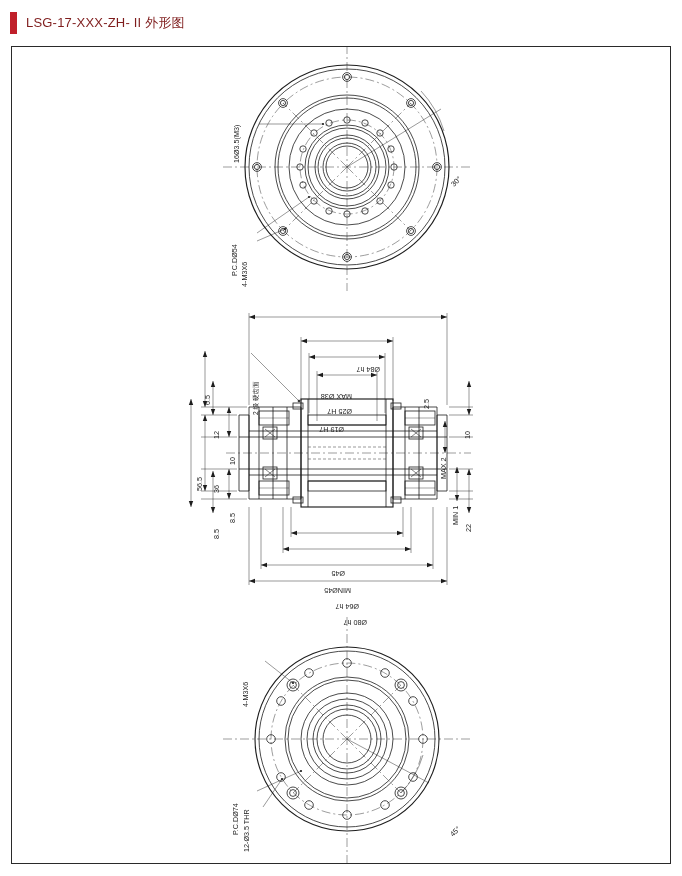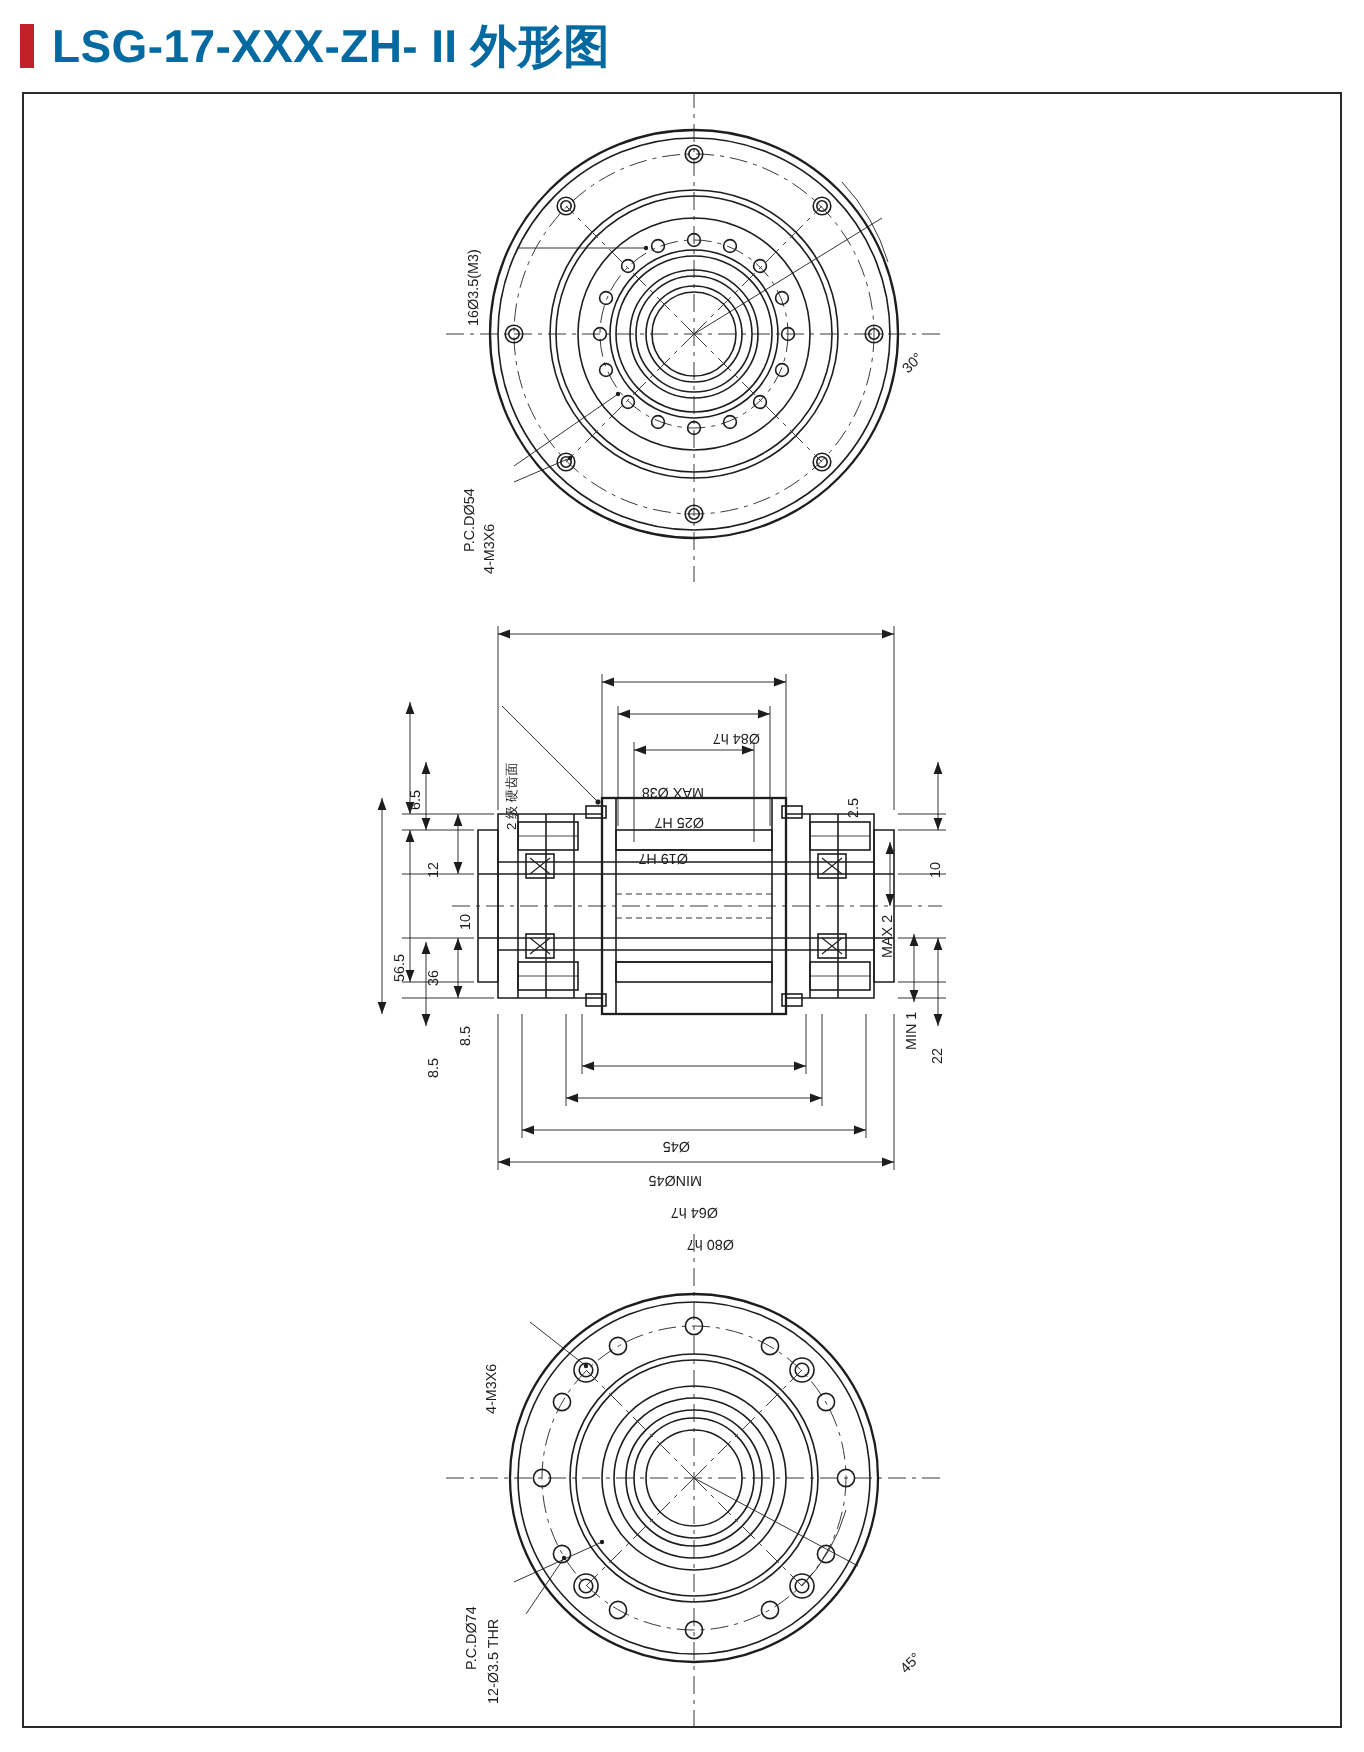--- a/index.html
+++ b/index.html
@@ -28,24 +28,24 @@
   }
   .header-bar {
     width: 7px;
     height: 22px;
     background: #c0202a;
     margin-left: 10px;
     margin-right: 9px;
     flex: 0 0 auto;
   }
   .header-title {
-    font-size: 23px;
-    font-weight: bold;
+    font-size: 13px;
+    font-weight: normal;
     letter-spacing: 0.2px;
-    color: #0369a1;
+    color: #7f1d1d;
     white-space: nowrap;
   }
 
   
   .frame {
     position: absolute;
     left: 11px;
     top: 46px;
     width: 660px;
     height: 818px;

